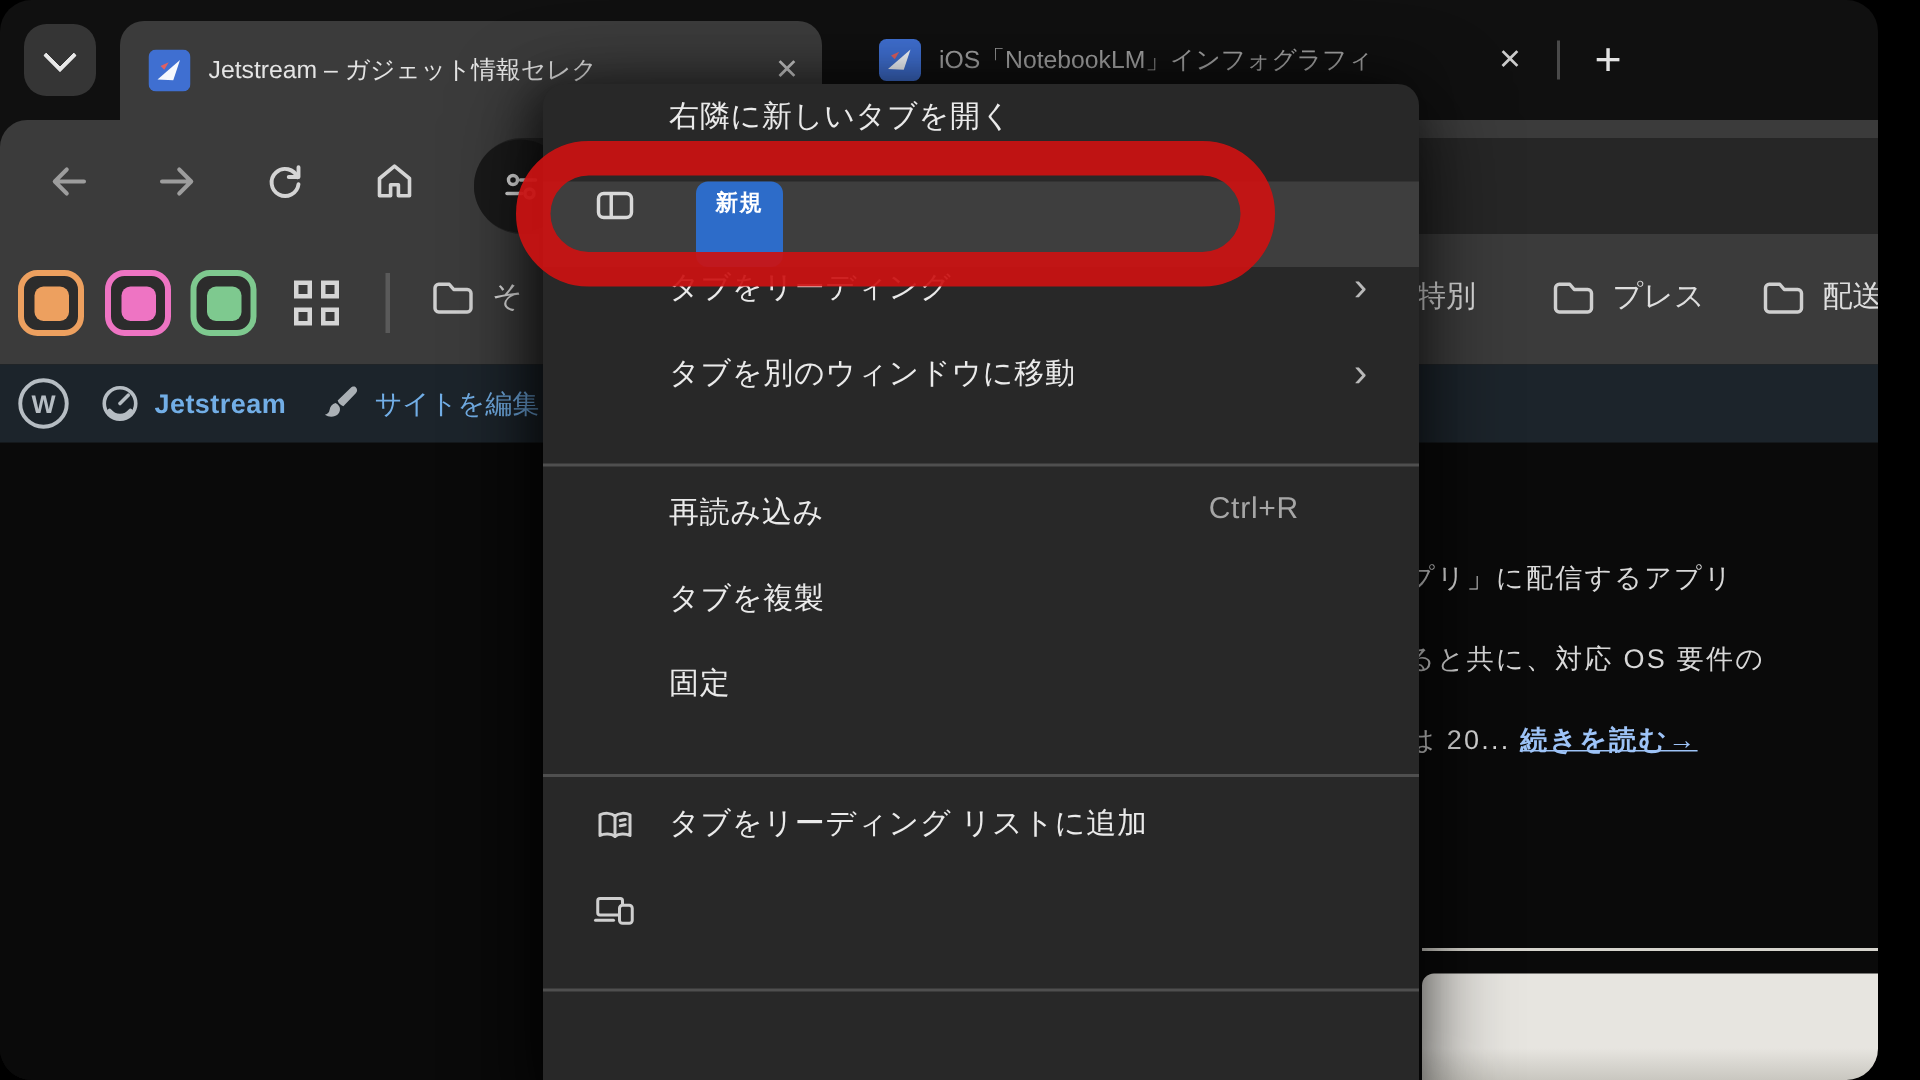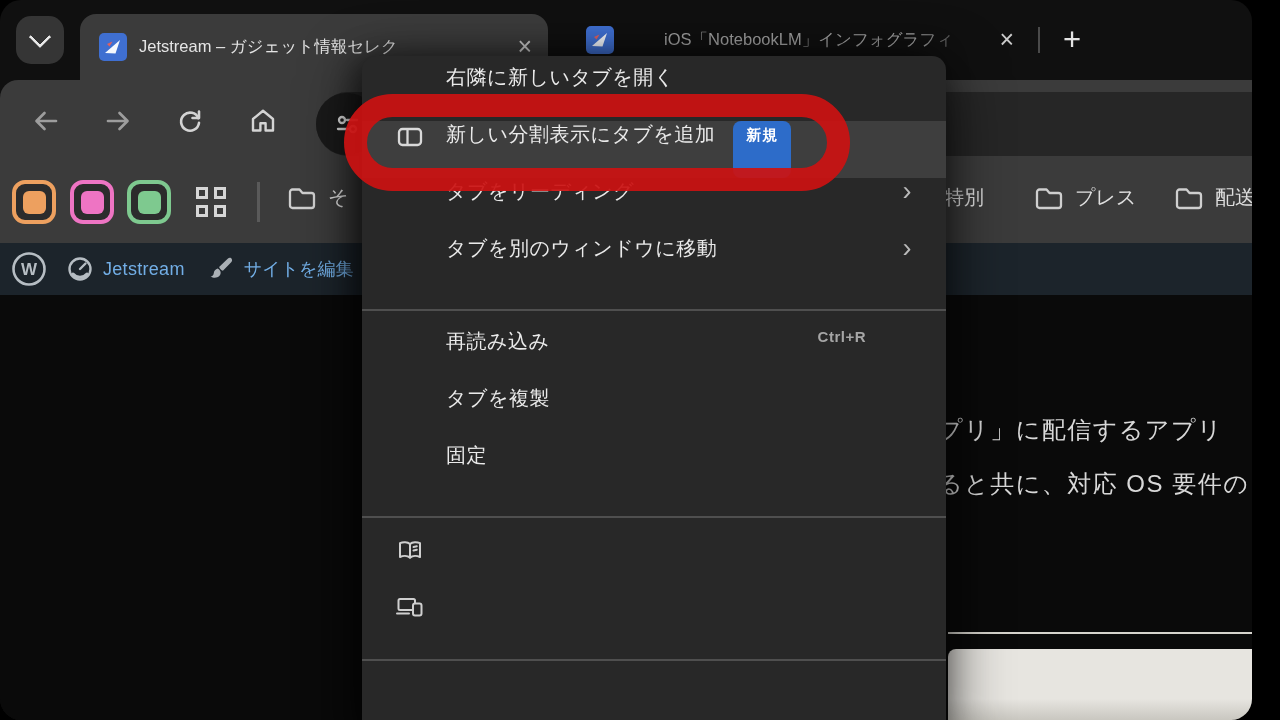--- a/index.html
+++ b/index.html
@@ -8,21 +8,21 @@
   .abs{position:absolute;}
 
   
   .tab-search{left:16px;top:16px;width:48px;height:48px;border-radius:15px;background:#353535;
               display:flex;align-items:center;justify-content:center;z-index:6;}
   .chev{width:13px;height:13px;border-left:3px solid #e8e8e8;border-bottom:3px solid #e8e8e8;
         transform:rotate(-45deg);margin-top:-6px;border-radius:1px;}
   .tab{display:flex;align-items:center;}
   .tab-active{left:80px;top:14px;width:468px;height:66px;background:#3b3b3b;
               border-radius:16px 16px 0 0;z-index:5;}
-  .tab-inactive{left:578px;top:16px;width:452px;height:48px;z-index:4;text-align:center;}
+  .tab-inactive{left:578px;top:16px;width:452px;height:48px;z-index:4;}
   .favicon{width:28px;height:28px;margin:0 12px 0 19px;flex:none;}
   .tab-inactive .favicon{margin-left:8px;}
   .tab-title{flex:1;font-size:16.5px;color:#e4e4e4;white-space:nowrap;overflow:hidden;
              -webkit-mask-image:linear-gradient(90deg,#000 80%,transparent 97%);
              mask-image:linear-gradient(90deg,#000 80%,transparent 97%);}
   .tab-inactive .tab-title{color:#a0a0a0;}
   .tab-close{font-size:25px;color:#cbcbcb;margin:0 16px 2px 8px;flex:none;line-height:1;}
   .tab-sep{left:1038px;top:27px;width:2px;height:26px;background:#4a4a4a;}
   .newtab{left:1052px;top:20px;width:40px;height:40px;display:flex;align-items:center;justify-content:center;
           font-size:31px;font-weight:300;color:#e3e3e3;}
@@ -43,39 +43,39 @@
             grid-template-columns:12px 12px;grid-template-rows:12px 12px;gap:6px;}
   .gridicon i{border:3px solid #d6d6d6;box-sizing:border-box;}
   .bm-sep{position:absolute;left:257px;top:20px;width:3px;height:40px;background:#5a5a5a;}
   .bm-item{position:absolute;top:22px;display:flex;align-items:center;gap:11px;
            font-size:20px;color:#dedede;white-space:nowrap;}
 
   
   .adminbar{left:0;top:243px;width:1280px;height:52px;background:#1c242b;z-index:3;
             display:flex;align-items:center;}
   .ab-item{display:flex;align-items:center;gap:9px;font-size:18px;white-space:nowrap;}
-  .ab-link{font-weight:normal;letter-spacing:.3px;}
+  .ab-link{font-weight:bold;letter-spacing:.3px;}
 
   
   .content{left:0;top:295px;width:1280px;height:425px;background:#0a0a0a;}
-  .pline{position:absolute;white-space:nowrap;font-size:24px;color:#d8d8d8;letter-spacing:1.5px;margin-top:41px;}
+  .pline{position:absolute;white-space:nowrap;font-size:18px;color:#d8d8d8;letter-spacing:1.5px;}
   .readmore{font-weight:bold;text-decoration:underline;}
   .hr-light{left:948px;top:632px;width:340px;height:2px;background:#d6d4cd;}
   .lightbox{left:948px;top:649px;width:340px;height:71px;border-top-left-radius:8px;
             background:linear-gradient(#e7e5e0 70%,#c9c7c0);}
 
   
   .menu{left:362px;top:56px;width:584px;height:682px;background:#282828;border-radius:14px 14px 0 0;
         box-shadow:0 16px 60px rgba(0,0,0,.75), -8px 0 30px rgba(0,0,0,.45);
         box-sizing:border-box;padding-top:8px;z-index:20;}
   .mrow{height:57px;display:flex;padding:0 28px 0 32px;font-size:20px;color:#eaeaea;
         letter-spacing:.5px;}
   .mrow .ic{width:32px;height:32px;margin-right:20px;flex:none;display:flex;align-items:center;justify-content:center;}
   .mrow-hl{background:#3e3e3e;}
-  .shortcut{margin-left:auto;margin-right:52px;color:#a6a6a6;font-size:15px;letter-spacing:.5px;font-weight:bold;}
+  .shortcut{margin-left:auto;margin-right:52px;color:#a6a6a6;font-size:20px;letter-spacing:.5px;}
   .subarrow{margin-left:auto;margin-right:6px;color:#b9b9b9;font-size:27px;line-height:1;font-weight:300;}
   .badge{margin-left:18px;color:#fff;font-size:15px;font-weight:bold;padding:5px 13px;border-radius:8px;
          letter-spacing:1px;}
   .msep{height:2px;background:#4f4f4f;margin:17px 0;}
   .msep-last{margin:10px 0 0 0;}
 
   
   .ring{left:344px;top:94px;width:506px;height:97px;border:23px solid rgba(203,18,18,.93);
         border-radius:50px;box-sizing:border-box;z-index:40;pointer-events:none;}
 </style>
@@ -207,37 +207,39 @@
         <path d="M24 3 c1.4 1.3 1.4 3 .2 4.2 l-8.3 8.6 c-1.8-.6-3.2-2-3.8-3.8 l8.6-8.3 C21.8 2.6 23 2.5 24 3 Z"></path>
         <path d="M10.7 13.6 c-2.3.6-3.6 2.2-4 4.8 c-.3 1.7-1.2 2.6-3.1 3.1 c2.9 2 6.8 1.5 8.7-.4 c1.3-1.3 1.7-3.1 1.1-4.8 c-.7-1.3-1.6-2.2-2.7-2.7 Z"></path>
       </svg>
       <span style="color: rgb(114, 174, 230);">サイトを編集</span>
     </div>
   </div>
 
   <div class="abs content">
     <div class="pline" style="left:938px;top:78px">プリ」に配信するアプリ</div>
     <div class="pline" style="left:938px;top:132px">ると共に、対応 OS 要件の</div>
+    <div class="pline" style="left:938px;top:186px">
+      <span>は 20... </span><a class="readmore" style="color: rgb(157, 195, 247);">続きを読む→</a>
+    </div>
     <div class="abs hr-light" style="top:337px;left:948px"></div>
     <div class="abs lightbox" style="top:354px;left:948px"></div>
   </div>
 
   <div class="abs menu">
     <div class="mrow">
       <span class="ic"></span>
       <span>右隣に新しいタブを開く</span>
     </div>
     <div class="mrow mrow-hl">
       <span class="ic">
         <svg width="30" height="30" viewBox="0 0 30 30" fill="none" stroke="#d9d9d9" stroke-width="2.3" stroke-linejoin="round">
           <rect x="4" y="7" width="22" height="16" rx="3.5"></rect>
           <path d="M12.5 7 V23"></path>
         </svg>
       </span>
-      <span>新しい分割表示にタブを追加</span>
       <span class="badge" style="background-color: rgb(45, 108, 201);">新規</span>
     </div>
     <div class="mrow">
       <span class="ic"></span>
       <span>タブをリーディング</span>
       <span class="subarrow">›</span>
     </div>
     <div class="mrow">
       <span class="ic"></span>
       <span>タブを別のウィンドウに移動</span>
@@ -259,20 +261,21 @@
     </div>
     <div class="msep"></div>
     <div class="mrow">
       <span class="ic">
         <svg width="30" height="30" viewBox="0 0 30 30" fill="none" stroke="#cfcfcf" stroke-width="2" stroke-linejoin="round" stroke-linecap="round">
           <path d="M15 8 C12.5 5.8 8 5.8 5 7.2 V21 C8 19.6 12.5 19.6 15 21.6 C17.5 19.6 22 19.6 25 21 V7.2 C22 5.8 17.5 5.8 15 8 Z"></path>
           <path d="M15 8 V21.6"></path>
           <path d="M18.5 11 L21.8 10.3 M18.5 14.5 L21.8 13.8"></path>
         </svg>
       </span>
+      <span>タブをリーディング リストに追加</span>
     </div>
     <div class="mrow">
       <span class="ic">
         <svg width="30" height="30" viewBox="0 0 30 30" fill="none" stroke="#cfcfcf" stroke-width="2" stroke-linejoin="round" stroke-linecap="round">
           <rect x="3.5" y="6" width="16.5" height="11" rx="1.5"></rect>
           <path d="M2 20.5 H14"></path>
           <rect x="18" y="10.5" width="8.5" height="12" rx="2" fill="#282828"></rect>
         </svg>
       </span>
     </div>

